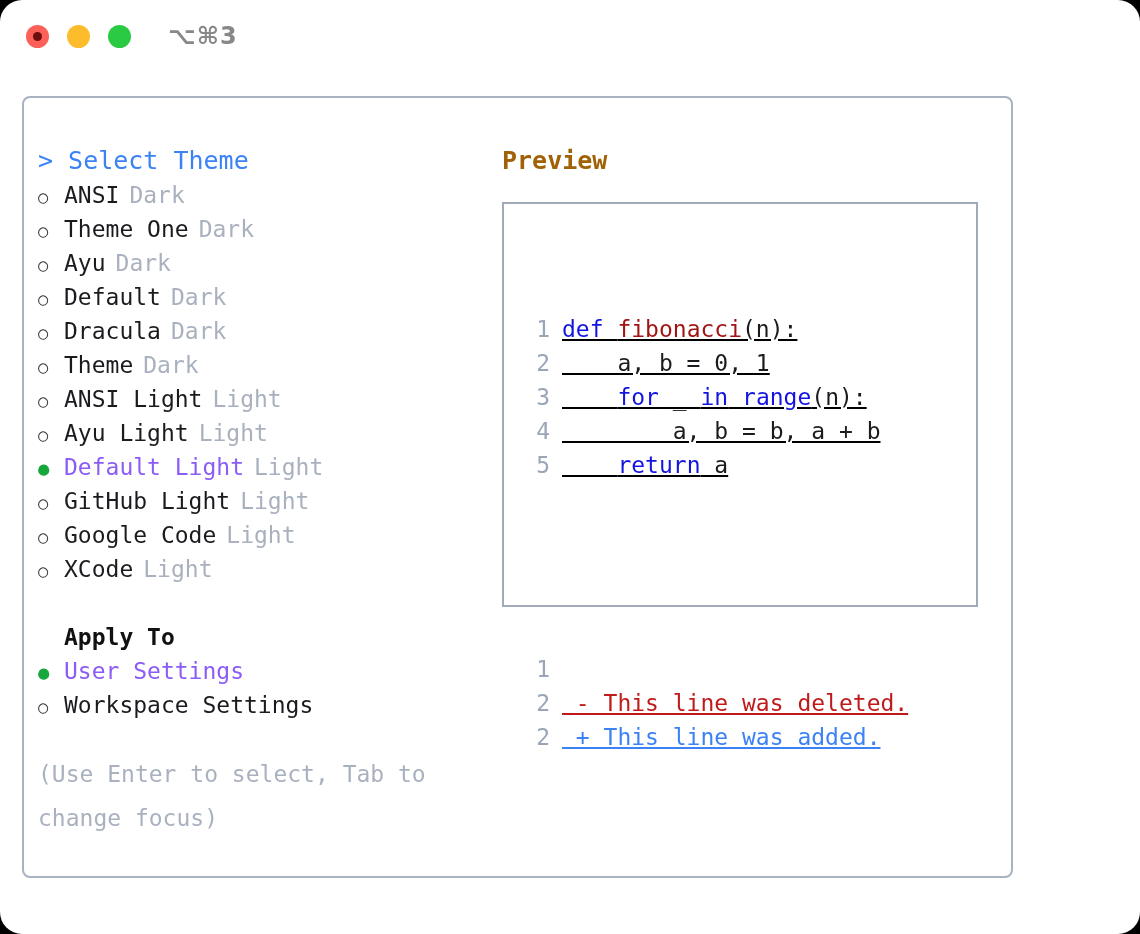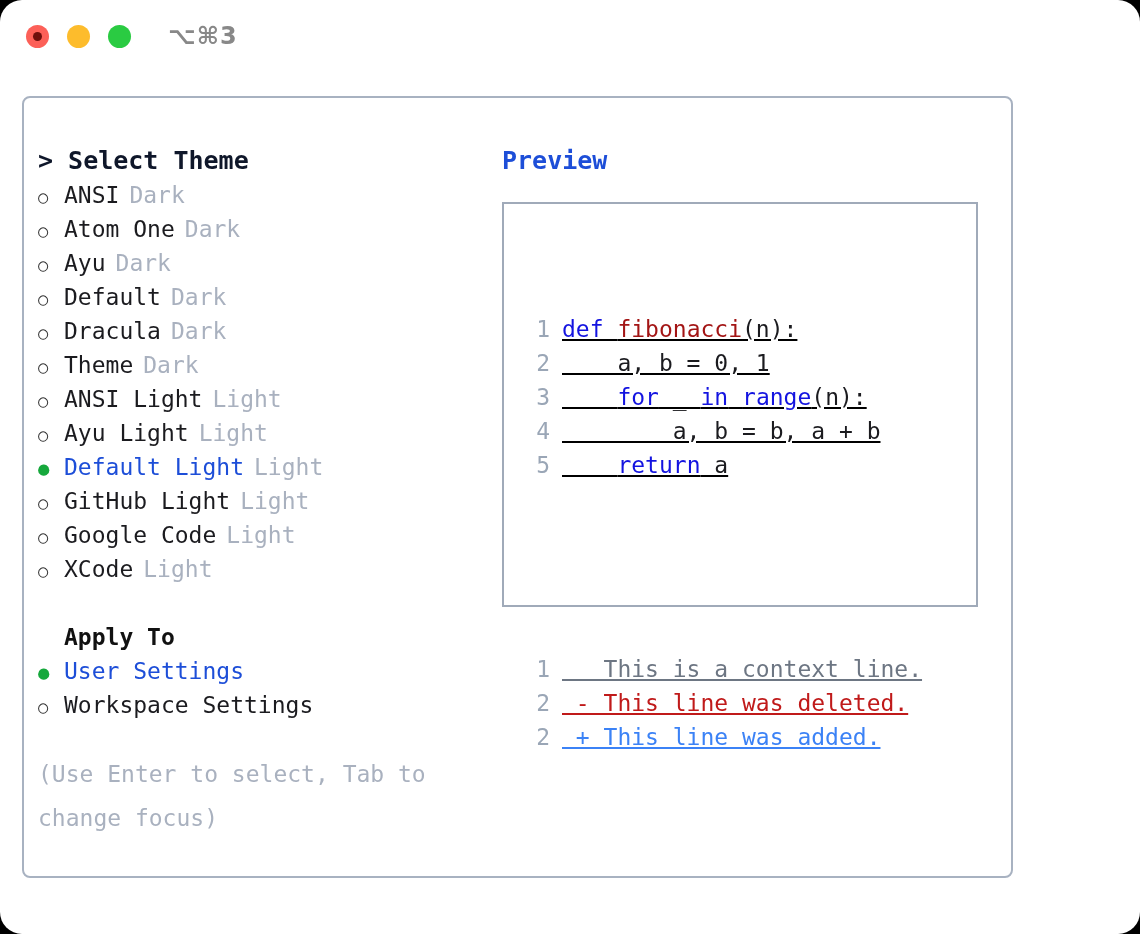--- a/index.html
+++ b/index.html
@@ -84,22 +84,22 @@
 
   
   .left-col {
     position: absolute;
     left: 14px;
     top: 46px;
     width: 460px;
   }
   .section-head {
     font-size: 25px;
-    font-weight: 700;
-    color: #0f172a;
+    font-weight: 400;
+    color: #3b82f6;
     line-height: 34px;
     white-space: pre;
   }
   .list {
     margin-top: 0;
   }
   .row {
     display: flex;
     align-items: baseline;
     line-height: 34px;
@@ -117,21 +117,21 @@
   }
   .marker.sel {
     color: #16a83c;
     font-size: 19px;
   }
   .label {
     color: #1b1b1f;
     text-align: center;
   }
   .row.selected .label {
-    color: #1d4ed8;
+    color: #8b5cf6;
   }
   .variant {
     color: #a9b1bf;
     margin-left: 10px;
   }
   .group-title {
     display: flex;
     line-height: 34px;
     height: 34px;
     font-size: 23px;
@@ -152,21 +152,21 @@
   
   .right-col {
     position: absolute;
     left: 478px;
     top: 46px;
     width: 490px;
   }
   .preview-title {
     font-size: 25px;
     font-weight: 700;
-    color: #1d4ed8;
+    color: #a16207;
     line-height: 34px;
   }
   .preview-box {
     margin-top: 24px;
     width: 476px;
     height: 405px;
     border: 2px solid #a0aab9;
     box-sizing: border-box;
     background: #ffffff;
     position: relative;
@@ -216,21 +216,21 @@
   </div>
 
   <div class="panel">
 
     <div class="left-col">
 
       <div class="section-head">&gt; Select Theme</div>
 
       <div class="list" id="theme-list">
           <div class="row"><span class="marker">○</span><span class="label">ANSI</span><span class="variant">Dark</span></div>
-          <div class="row"><span class="marker">○</span><span class="label">Atom One</span><span class="variant">Dark</span></div>
+          <div class="row"><span class="marker">○</span><span class="label">Theme One</span><span class="variant">Dark</span></div>
           <div class="row"><span class="marker">○</span><span class="label">Ayu</span><span class="variant">Dark</span></div>
           <div class="row"><span class="marker">○</span><span class="label">Default</span><span class="variant">Dark</span></div>
           <div class="row"><span class="marker">○</span><span class="label">Dracula</span><span class="variant">Dark</span></div>
           <div class="row"><span class="marker">○</span><span class="label">Theme</span><span class="variant">Dark</span></div>
           <div class="row"><span class="marker">○</span><span class="label">ANSI Light</span><span class="variant">Light</span></div>
           <div class="row"><span class="marker">○</span><span class="label">Ayu Light</span><span class="variant">Light</span></div>
           <div class="row selected"><span class="marker sel">●</span><span class="label">Default Light</span><span class="variant">Light</span></div>
           <div class="row"><span class="marker">○</span><span class="label">GitHub Light</span><span class="variant">Light</span></div>
           <div class="row"><span class="marker">○</span><span class="label">Google Code</span><span class="variant">Light</span></div>
           <div class="row"><span class="marker">○</span><span class="label">XCode</span><span class="variant">Light</span></div>
@@ -251,19 +251,19 @@
       <div class="hint">(Use Enter to select, Tab to change focus)</div>
     </div>
 
     <div class="right-col">
       <div class="preview-title">Preview</div>
 
       <div class="preview-box">
         <div class="code">
           <div id="code-lines"><div class="cline"><span class="gutter">1</span><span class="ctext"><span class="kw">def </span><span class="fn">fibonacci</span><span class="plain">(n):</span></span></div><div class="cline"><span class="gutter">2</span><span class="ctext"><span class="plain">    a, b = 0, 1</span></span></div><div class="cline"><span class="gutter">3</span><span class="ctext"><span class="plain">    </span><span class="kw">for</span><span class="plain"> _ </span><span class="kw">in</span><span class="plain"> </span><span class="kw">range</span><span class="plain">(n):</span></span></div><div class="cline"><span class="gutter">4</span><span class="ctext"><span class="plain">        a, b = b, a + b</span></span></div><div class="cline"><span class="gutter">5</span><span class="ctext"><span class="plain">    </span><span class="kw">return</span><span class="plain"> a</span></span></div></div>
           <div class="blank-line"></div>
-          <div id="diff-lines"><div class="cline"><span class="gutter">1</span><span class="ctext diff-ctx">   This is a context line.</span></div><div class="cline"><span class="gutter">2</span><span class="ctext diff-del"> - This line was deleted.</span></div><div class="cline"><span class="gutter">2</span><span class="ctext diff-add"> + This line was added.</span></div></div>
+          <div id="diff-lines"><div class="cline"><span class="gutter">1</span></div><div class="cline"><span class="gutter">2</span><span class="ctext diff-del"> - This line was deleted.</span></div><div class="cline"><span class="gutter">2</span><span class="ctext diff-add"> + This line was added.</span></div></div>
         </div>
       </div>
     </div>
 
   </div>
 </div>
 
 </body></html>

